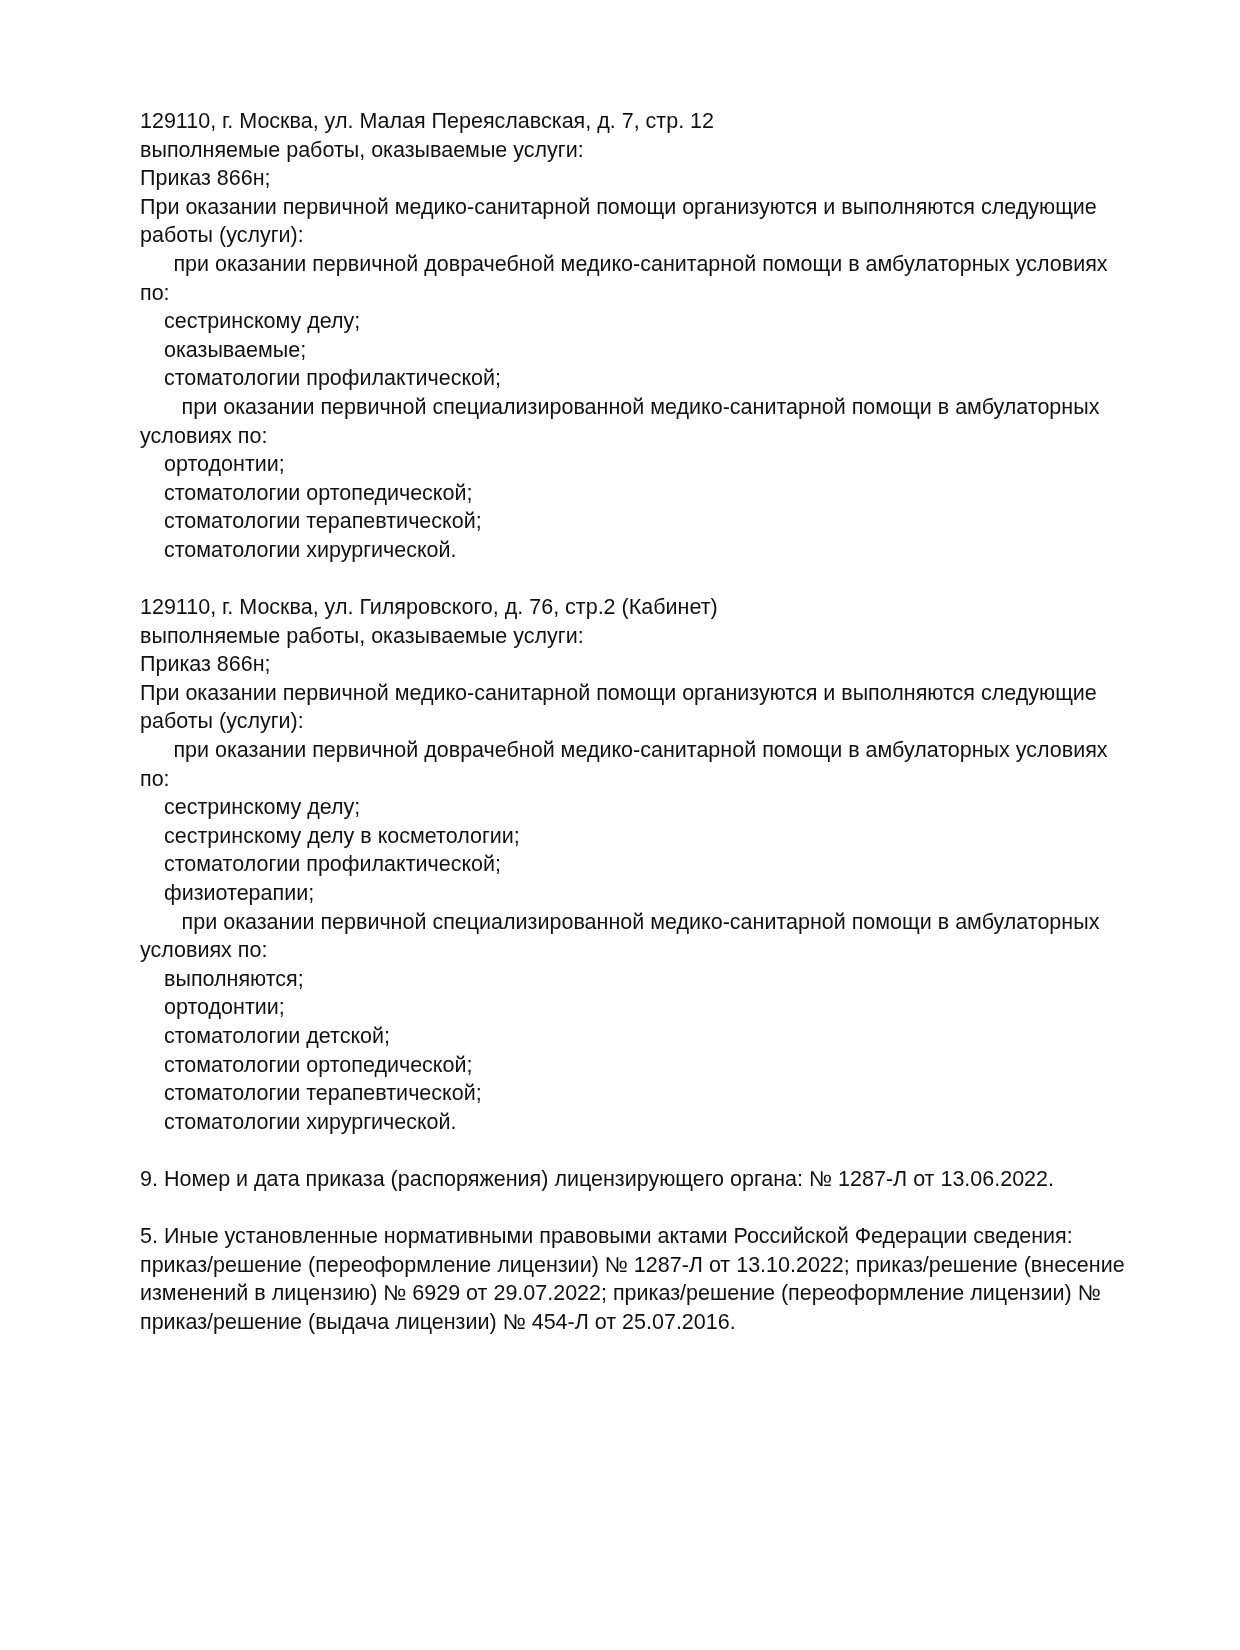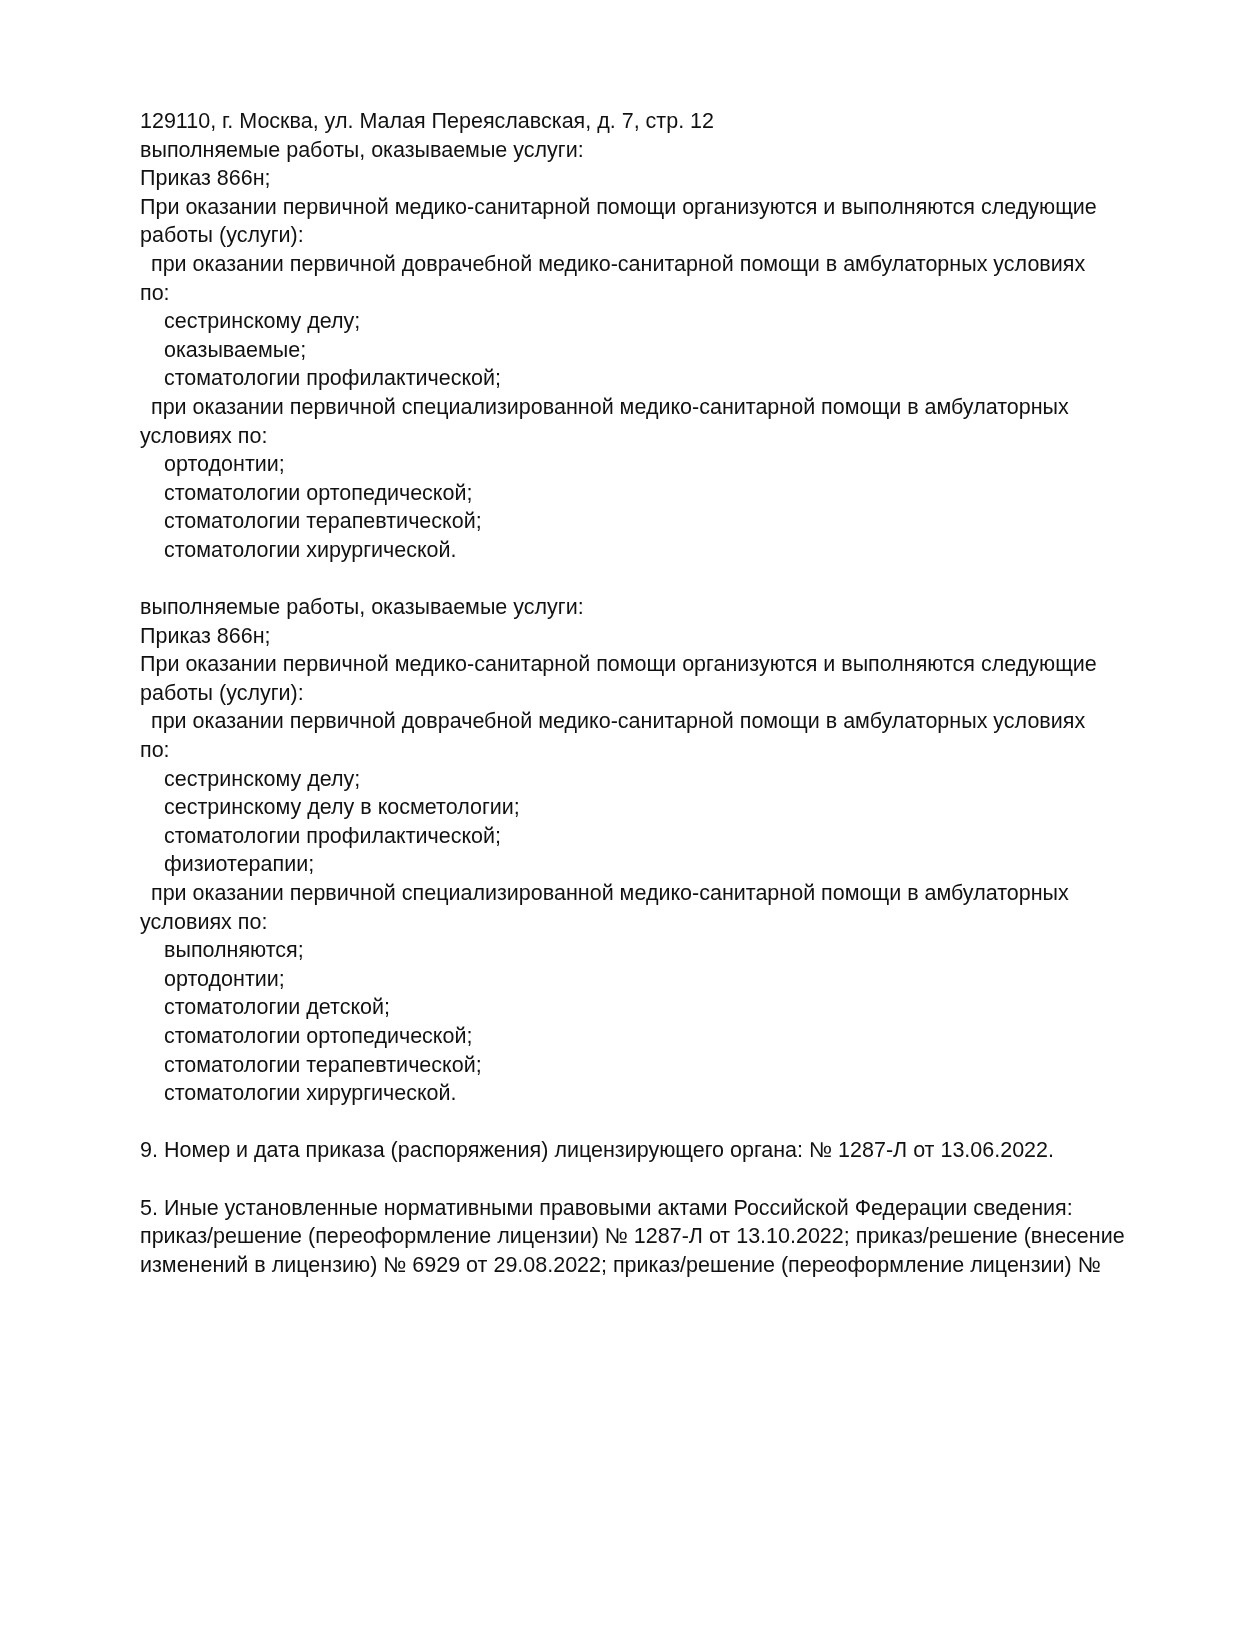--- a/index.html
+++ b/index.html
@@ -4,21 +4,21 @@
 <style>
   html, body { margin: 0; padding: 0; background: #ffffff; }
   body { width: 1240px; height: 1650px; position: relative; overflow: hidden; }
   .page {
     position: absolute; left: 140px; top: 107px; width: 990px;
     font-family: Liberation Sans, sans-serif;
     font-size: 21.5px; line-height: 28.6px; color: #111111;
   }
   .line { white-space: pre; height: 28.6px; }
   .gap { height: 28.6px; }
-  .indent1 { padding-left: 11px; }
+  .indent1 { padding-left: 11px; text-align: center; }
   .indent2 { padding-left: 24px; }
 </style>
 </head>
 <body>
 
 <div class="page">
 
   <div>
     <div class="line">129110, г. Москва, ул. Малая Переяславская, д. 7, стр. 12</div>
     <div class="line">выполняемые работы, оказываемые услуги:</div>
@@ -34,20 +34,21 @@
     <div class="line">условиях по:</div>
     <div class="line indent2">ортодонтии;</div>
     <div class="line indent2">стоматологии ортопедической;</div>
     <div class="line indent2">стоматологии терапевтической;</div>
     <div class="line indent2">стоматологии хирургической.</div>
   </div>
 
   <div class="gap"></div>
 
   <div>
+    <div class="line">129110, г. Москва, ул. Гиляровского, д. 76, стр.2 (Кабинет)</div>
     <div class="line">выполняемые работы, оказываемые услуги:</div>
     <div class="line">Приказ 866н;</div>
     <div class="line">При оказании первичной медико-санитарной помощи организуются и выполняются следующие</div>
     <div class="line">работы (услуги):</div>
     <div class="line indent1">при оказании первичной доврачебной медико-санитарной помощи в амбулаторных условиях</div>
     <div class="line">по:</div>
     <div class="line indent2">сестринскому делу;</div>
     <div class="line indent2">сестринскому делу в косметологии;</div>
     <div class="line indent2">стоматологии профилактической;</div>
     <div class="line indent2">физиотерапии;</div>
@@ -63,16 +64,17 @@
 
   <div class="gap"></div>
 
   <div class="line">9. Номер и дата приказа (распоряжения) лицензирующего органа: № 1287-Л от 13.06.2022.</div>
 
   <div class="gap"></div>
 
   <div>
     <div class="line">5. Иные установленные нормативными правовыми актами Российской Федерации сведения:</div>
     <div class="line">приказ/решение (переоформление лицензии) № 1287-Л от 13.10.2022; приказ/решение (внесение</div>
-    <div class="line">изменений в лицензию) № 6929 от 29.08.2022; приказ/решение (переоформление лицензии) №</div>
+    <div class="line">изменений в лицензию) № 6929 от 29.07.2022; приказ/решение (переоформление лицензии) №</div>
+    <div class="line">приказ/решение (выдача лицензии) № 454-Л от 25.07.2016.</div>
   </div>
 
 </div>
 
 </body></html>

